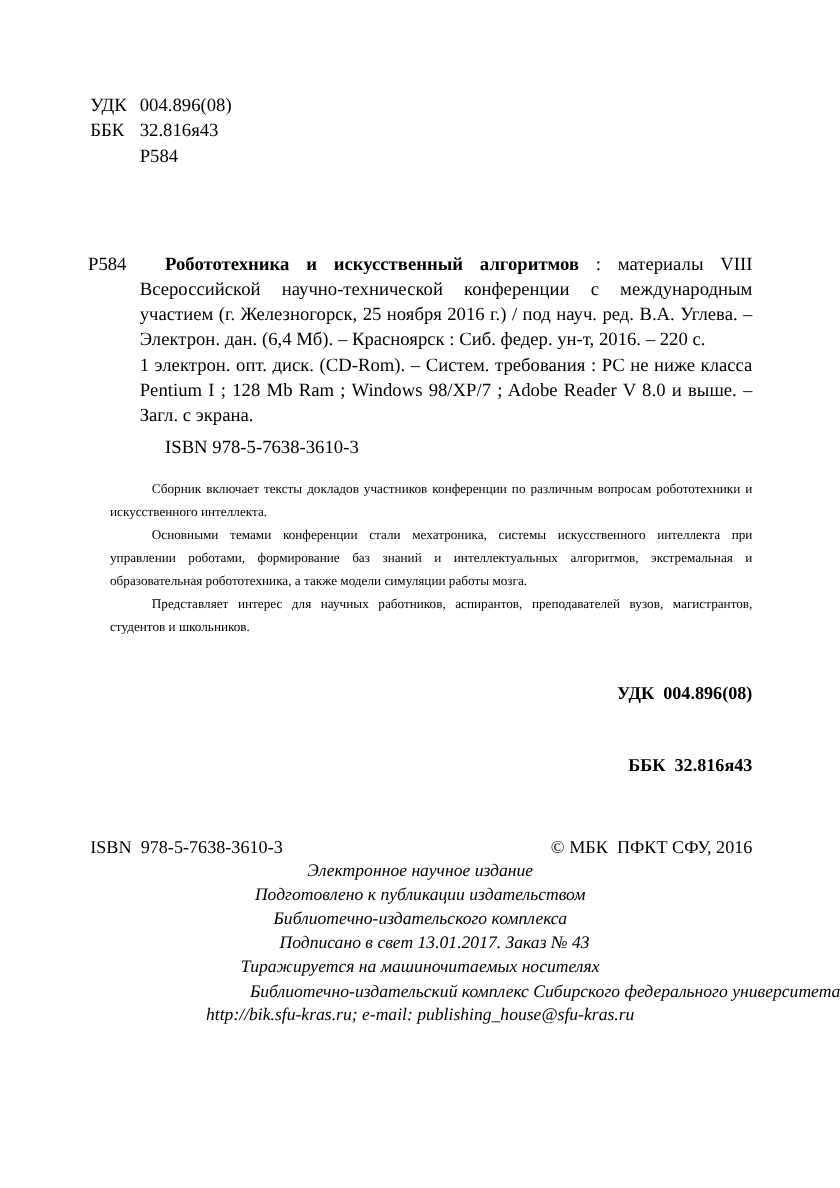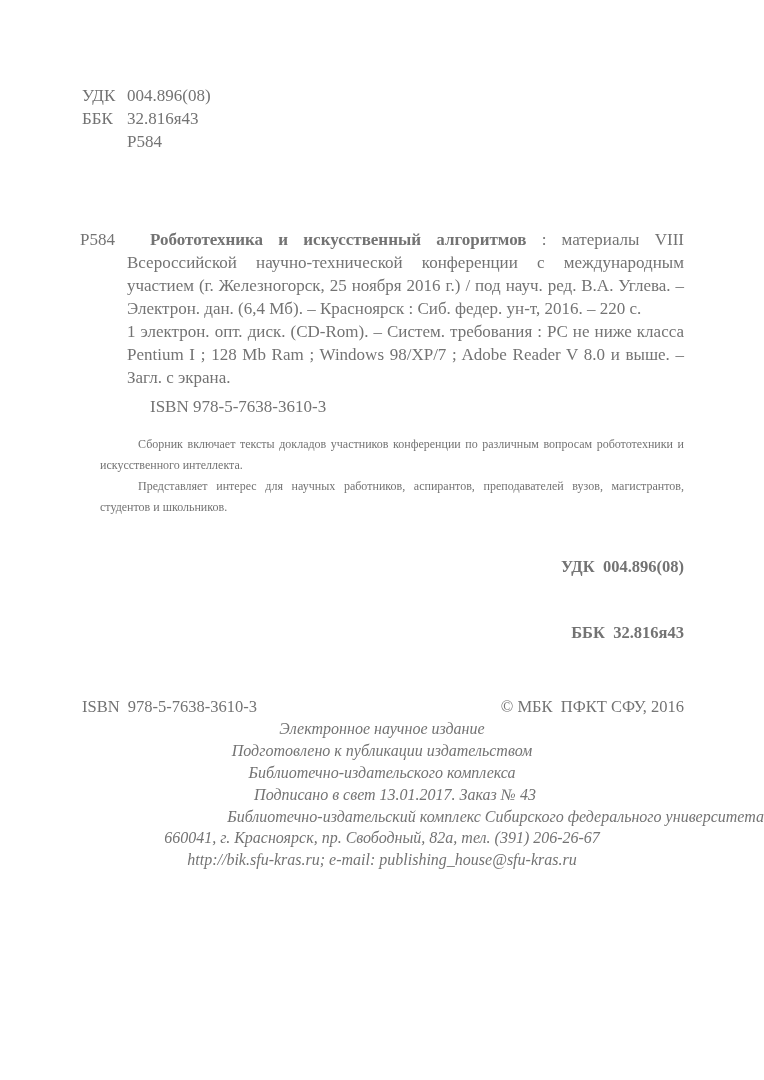--- a/index.html
+++ b/index.html
@@ -5,21 +5,21 @@
   html, body {
     margin: 0;
     padding: 0;
     background: #ffffff;
   }
   .page {
     position: relative;
     width: 764px;
     height: 1080px;
     background: #ffffff;
-    color: #737373;
+    color: #000000;
     font-family: "Liberation Serif", "DejaVu Serif", serif;
     overflow: hidden;
   }
   
   .udc-top {
     margin: 84px 0 0 82px;
     font-size: 17px;
     line-height: 23px;
   }
   .udc-top .code-line { margin: 0; }
@@ -96,36 +96,37 @@
 
   <div class="bib">
     <p class="p1"><span class="code">Р584</span><b>Робототехника и искусственный алгоритмов</b><span> : материалы VIII Всероссийской научно-технической конференции с международным участием (г. Железногорск, 25 ноября 2016 г.) / под науч. ред. В.А. Углева. – Электрон. дан. (6,4 Мб). – Красноярск : Сиб. федер. ун-т, 2016. – 220 с.</span></p>
     <p class="p2">1 электрон. опт. диск. (CD-Rom). – Систем. требования : PC не ниже класса Pentium I ; 128 Mb Ram ; Windows 98/XP/7 ; Adobe Reader V 8.0 и выше. – Загл. с экрана.</p>
   </div>
 
   <p class="isbn-top">ISBN 978-5-7638-3610-3</p>
 
   <div class="abstract">
     <p>Сборник включает тексты докладов участников конференции по различным вопросам робототехники и искусственного интеллекта.</p>
+    <p>Основными темами конференции стали мехатроника, системы искусственного интеллекта при управлении роботами, формирование баз знаний и интеллектуальных алгоритмов, экстремальная и образовательная робототехника, а также модели симуляции работы мозга.</p>
     <p>Представляет интерес для научных работников, аспирантов, преподавателей вузов, магистрантов, студентов и школьников.</p>
   </div>
 
   <div class="codes-right">
     <p>УДК  004.896(08)</p>
     <p>ББК  32.816я43</p>
   </div>
 
   <div class="isbn-row">
     <span>ISBN  978-5-7638-3610-3</span>
     <span>© МБК  ПФКТ СФУ, 2016</span>
   </div>
 
   <div class="colophon">
     <p class="c-edition">Электронное научное издание</p>
     <p class="c-prepared">Подготовлено к публикации издательством</p>
     <p>Библиотечно-издательского комплекса</p>
     <p class="c-release">Подписано в свет 13.01.2017. Заказ № 43</p>
+    <p>Тиражируется на машиночитаемых носителях</p>
     <p class="c-publisher">Библиотечно-издательский комплекс Сибирского федерального университета</p>
-    <p>660041, г. Красноярск, пр. Свободный, 82а, тел. (391) 206-26-67</p>
     <p>http://bik.sfu-kras.ru; e-mail: publishing_house@sfu-kras.ru</p>
   </div>
 
 </div>
 
 </body></html>

